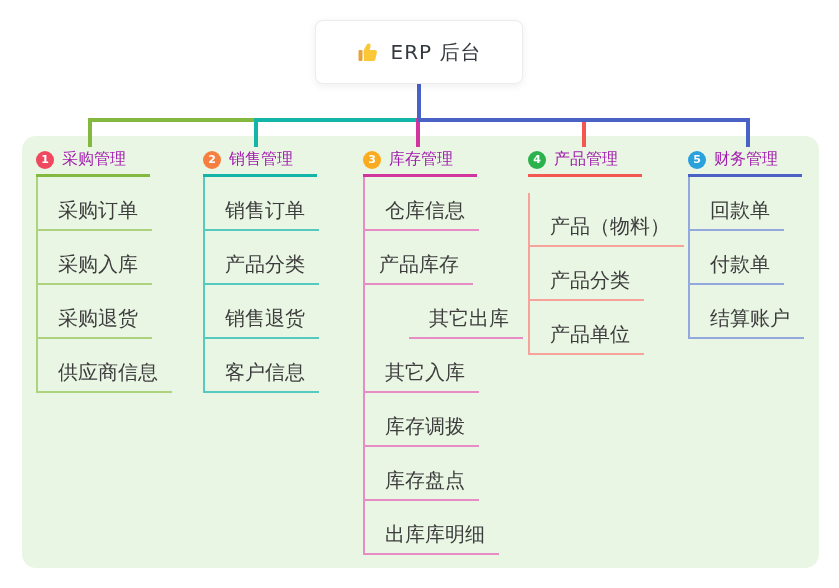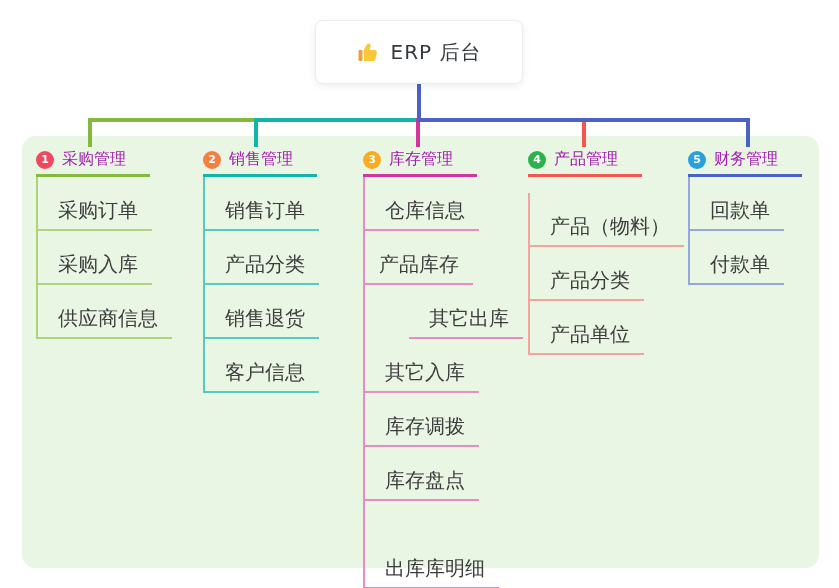--- a/index.html
+++ b/index.html
@@ -62,20 +62,23 @@
           <span class="branch-title">采购管理</span>
         </div>
         <div class="children" style="border-left: 2px solid rgb(174, 211, 127);">
           <div class="child" style="border-bottom: 2px solid rgb(174, 211, 127);">
             <span class="child-label">采购订单</span>
           </div>
           <div class="child" style="border-bottom: 2px solid rgb(174, 211, 127);">
             <span class="child-label">采购入库</span>
           </div>
           <div class="child" style="border-bottom: 2px solid rgb(174, 211, 127);">
+            <span class="child-label">采购退货</span>
+          </div>
+          <div class="child" style="border-bottom: 2px solid rgb(174, 211, 127);">
             <span class="child-label">供应商信息</span>
           </div>
         </div>
       </div>
       <div class="branch" style="left: 203px;">
         <div class="branch-header" style="border-bottom: 3px solid rgb(19, 181, 169);">
           <span class="badge" style="background: rgb(245, 127, 64);">2</span>
           <span class="branch-title">销售管理</span>
         </div>
         <div class="children" style="border-left: 2px solid rgb(86, 202, 191);">
@@ -110,21 +113,21 @@
           </div>
           <div class="child" style="border-bottom: 2px solid rgb(232, 140, 197);">
             <span class="child-label">其它入库</span>
           </div>
           <div class="child" style="border-bottom: 2px solid rgb(232, 140, 197);">
             <span class="child-label">库存调拨</span>
           </div>
           <div class="child" style="border-bottom: 2px solid rgb(232, 140, 197);">
             <span class="child-label">库存盘点</span>
           </div>
-          <div class="child" style="border-bottom: 2px solid rgb(232, 140, 197); margin-top: 34px;">
+          <div class="child" style="border-bottom: 2px solid rgb(232, 140, 197);">
             <span class="child-label">出库库明细</span>
           </div>
         </div>
       </div>
       <div class="branch" style="left: 528px;">
         <div class="branch-header" style="border-bottom: 3px solid rgb(243, 87, 79);">
           <span class="badge" style="background: rgb(44, 178, 76);">4</span>
           <span class="branch-title">产品管理</span>
         </div>
         <div class="children" style="border-left: 2px solid rgb(248, 162, 156); margin-top: 16px;">
@@ -144,17 +147,20 @@
           <span class="badge" style="background: rgb(42, 160, 221);">5</span>
           <span class="branch-title">财务管理</span>
         </div>
         <div class="children" style="border-left: 2px solid rgb(147, 169, 221);">
           <div class="child" style="border-bottom: 2px solid rgb(147, 169, 221);">
             <span class="child-label">回款单</span>
           </div>
           <div class="child" style="border-bottom: 2px solid rgb(147, 169, 221); justify-content: center;">
             <span class="child-label">付款单</span>
           </div>
+          <div class="child" style="border-bottom: 2px solid rgb(147, 169, 221);">
+            <span class="child-label">结算账户</span>
+          </div>
         </div>
       </div>
     </div>
 
 </div>
 
 </body></html>

